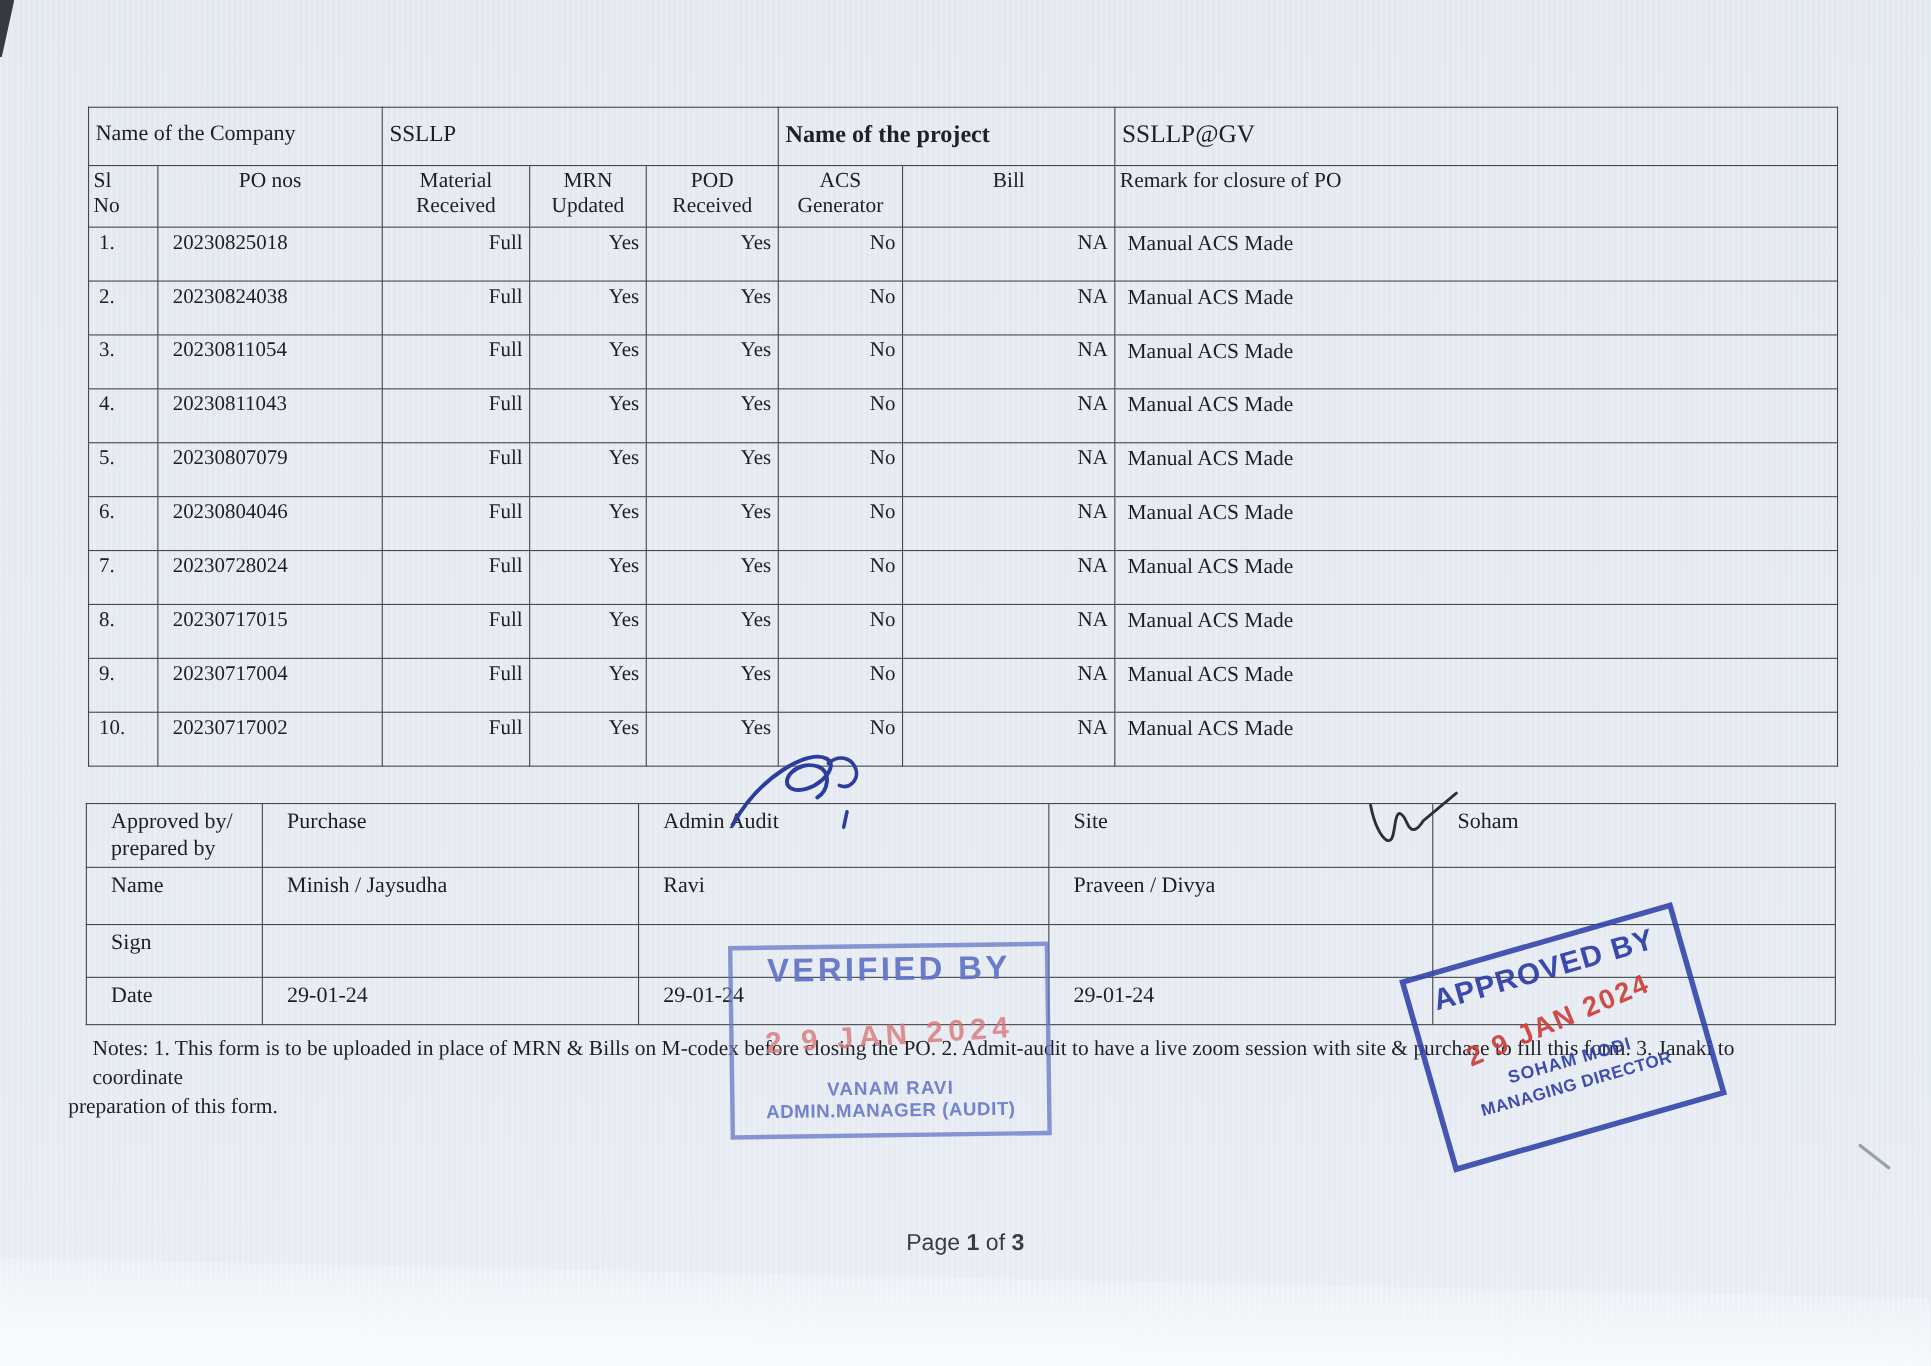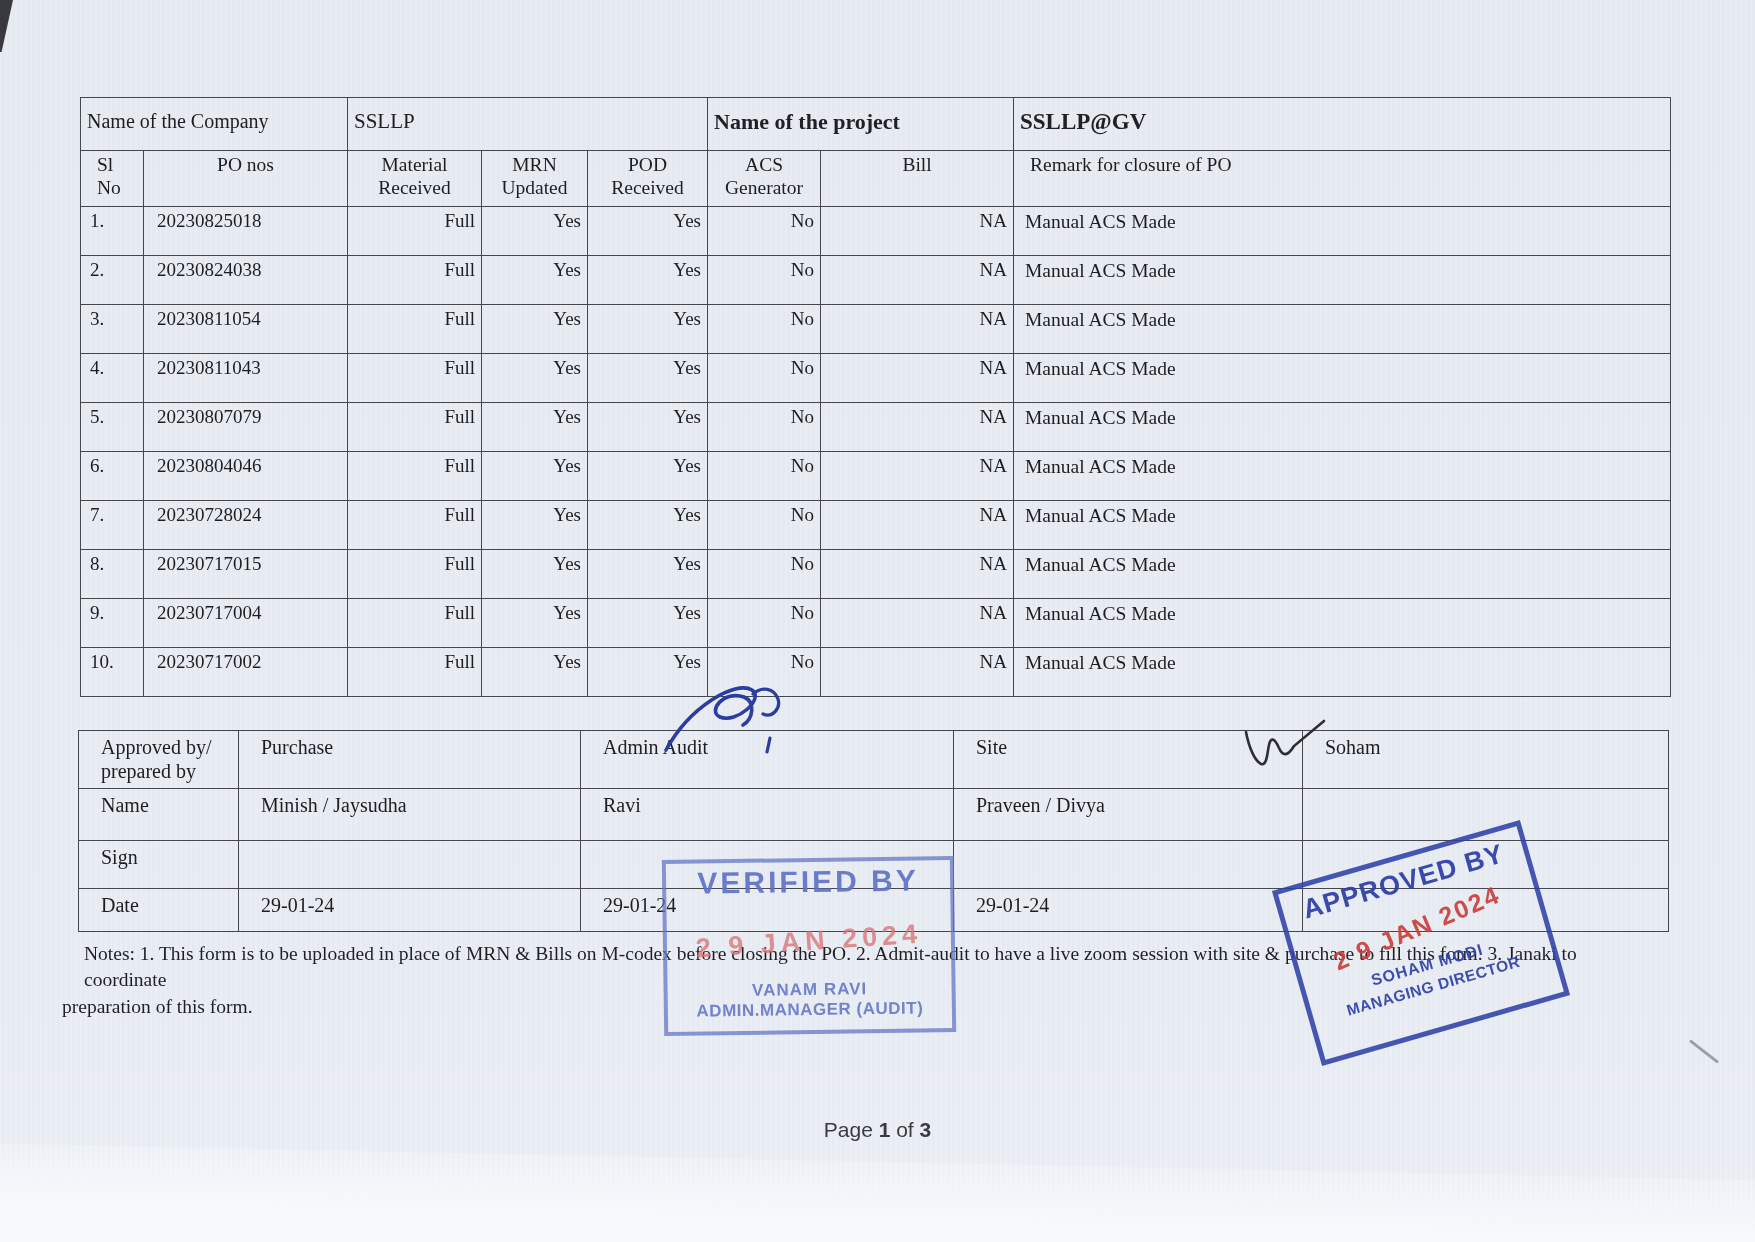--- a/index.html
+++ b/index.html
@@ -30,23 +30,23 @@
   table{border-collapse:collapse;table-layout:fixed;}
   td{border:1.6px solid #46464d;vertical-align:top;line-height:1.18;overflow:hidden;}
 
   
   .po-table{position:absolute;left:80px;top:97px;width:1590px;font-size:19px;}
   .po-table td{padding:3px 6px;}
   .po-table .r1 td{vertical-align:middle;padding-bottom:8px;}
   .lbl-company{font-size:20px;padding-left:9px;}
   .val-company{font-size:21px;padding-left:11px;}
   .lbl-project{font-size:22px;font-weight:700;padding-left:11px;color:#202026;}
-  .val-project{font-size:23px;font-weight:700;padding-left:13px;color:#202026;}
+  .val-project{font-size:23px;font-weight:400;padding-left:13px;color:#202026;}
   .po-table .hdr td{text-align:center;font-size:19.5px;padding-top:2px;}
-  .po-table .hdr td.left{text-align:left;padding-left:16px;}
+  .po-table .hdr td.left{text-align:left;padding-left:4px;}
   .po-table .hdr .l2{display:block;}
   .cell-sl{padding-left:9px !important;}
   .cell-po{padding-left:13px !important;}
   .cell-c{text-align:right;}
   .cell-remark{padding-left:11px !important;font-size:19.5px;}
 
   
   .ap-table{position:absolute;left:78px;top:730px;width:1590px;font-size:20px;}
   .ap-table td{padding:5px 22px;}
   .ap-hdr .l2{display:block;}

